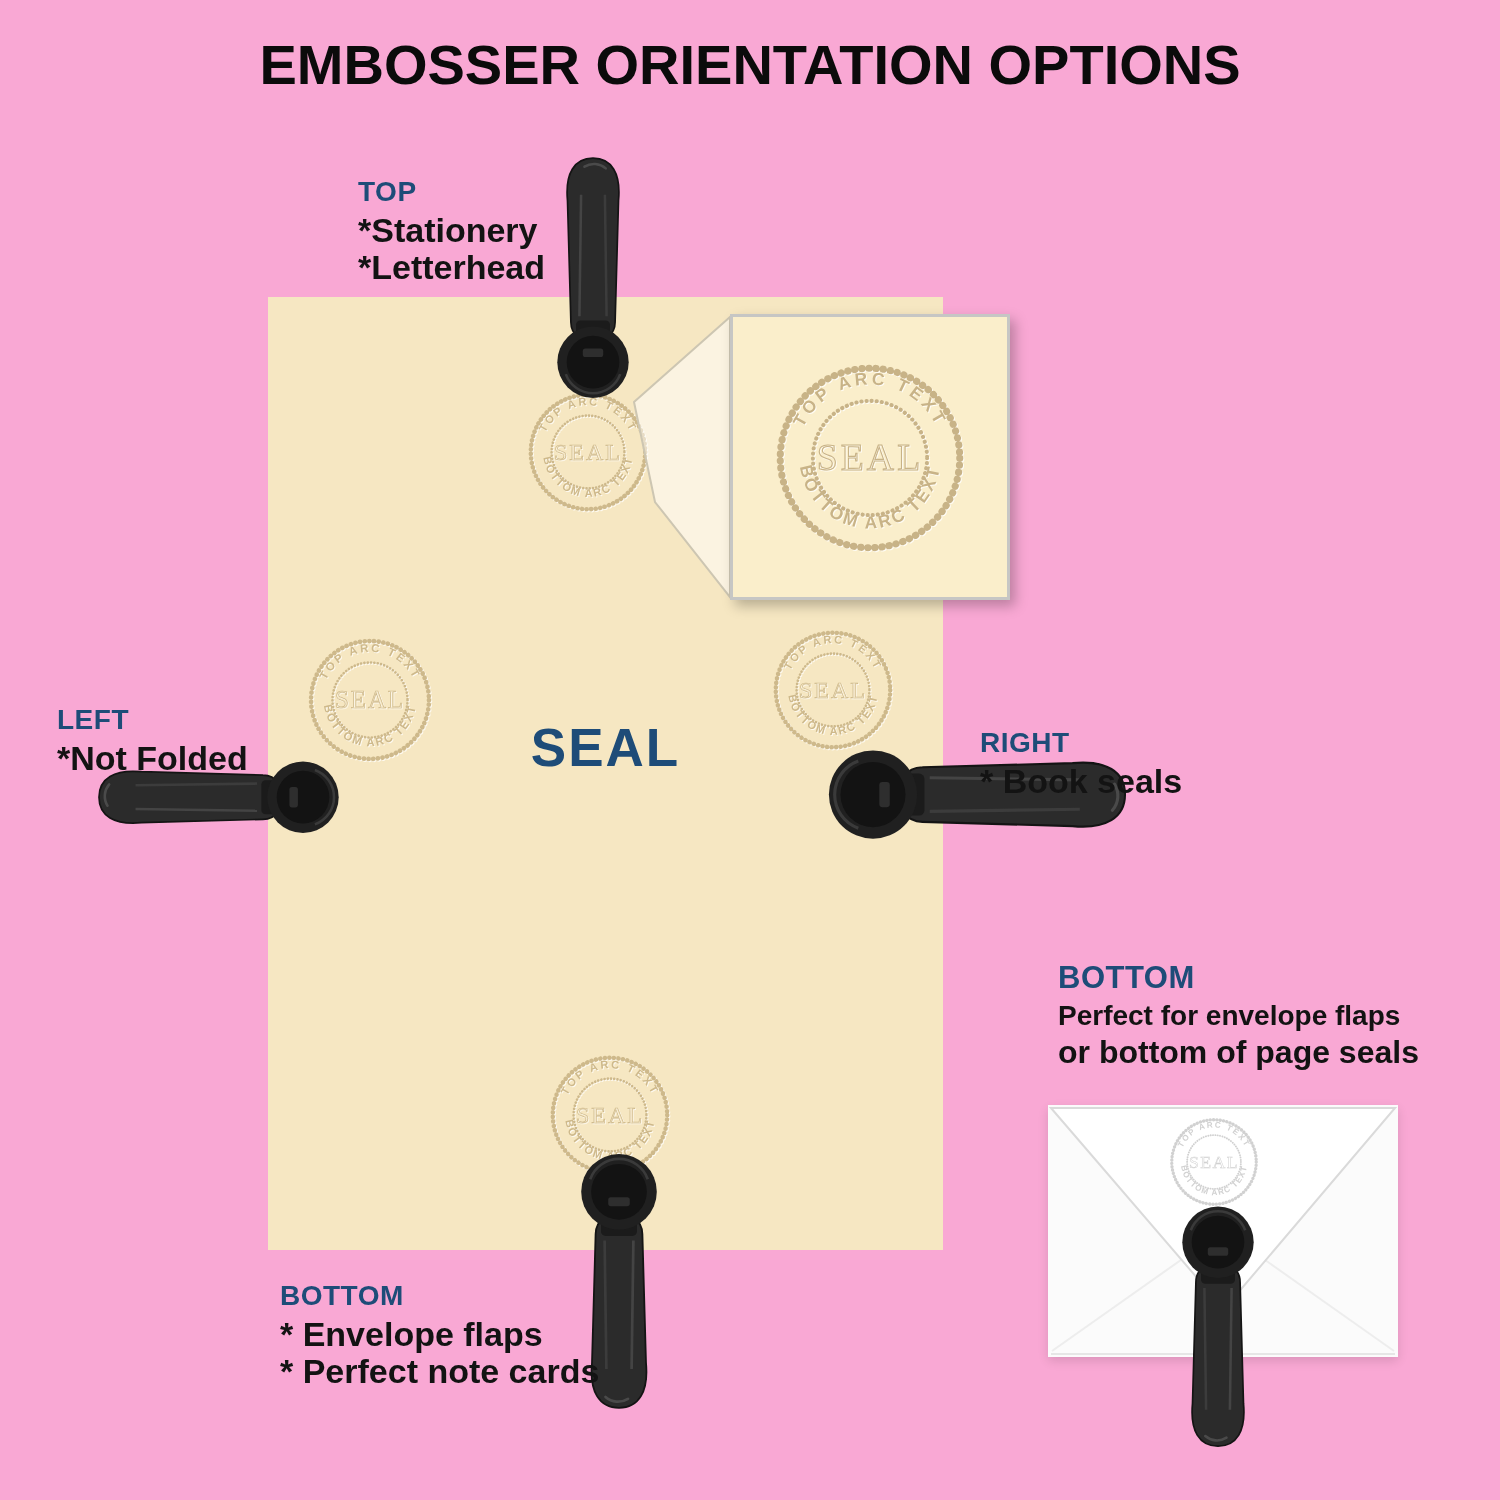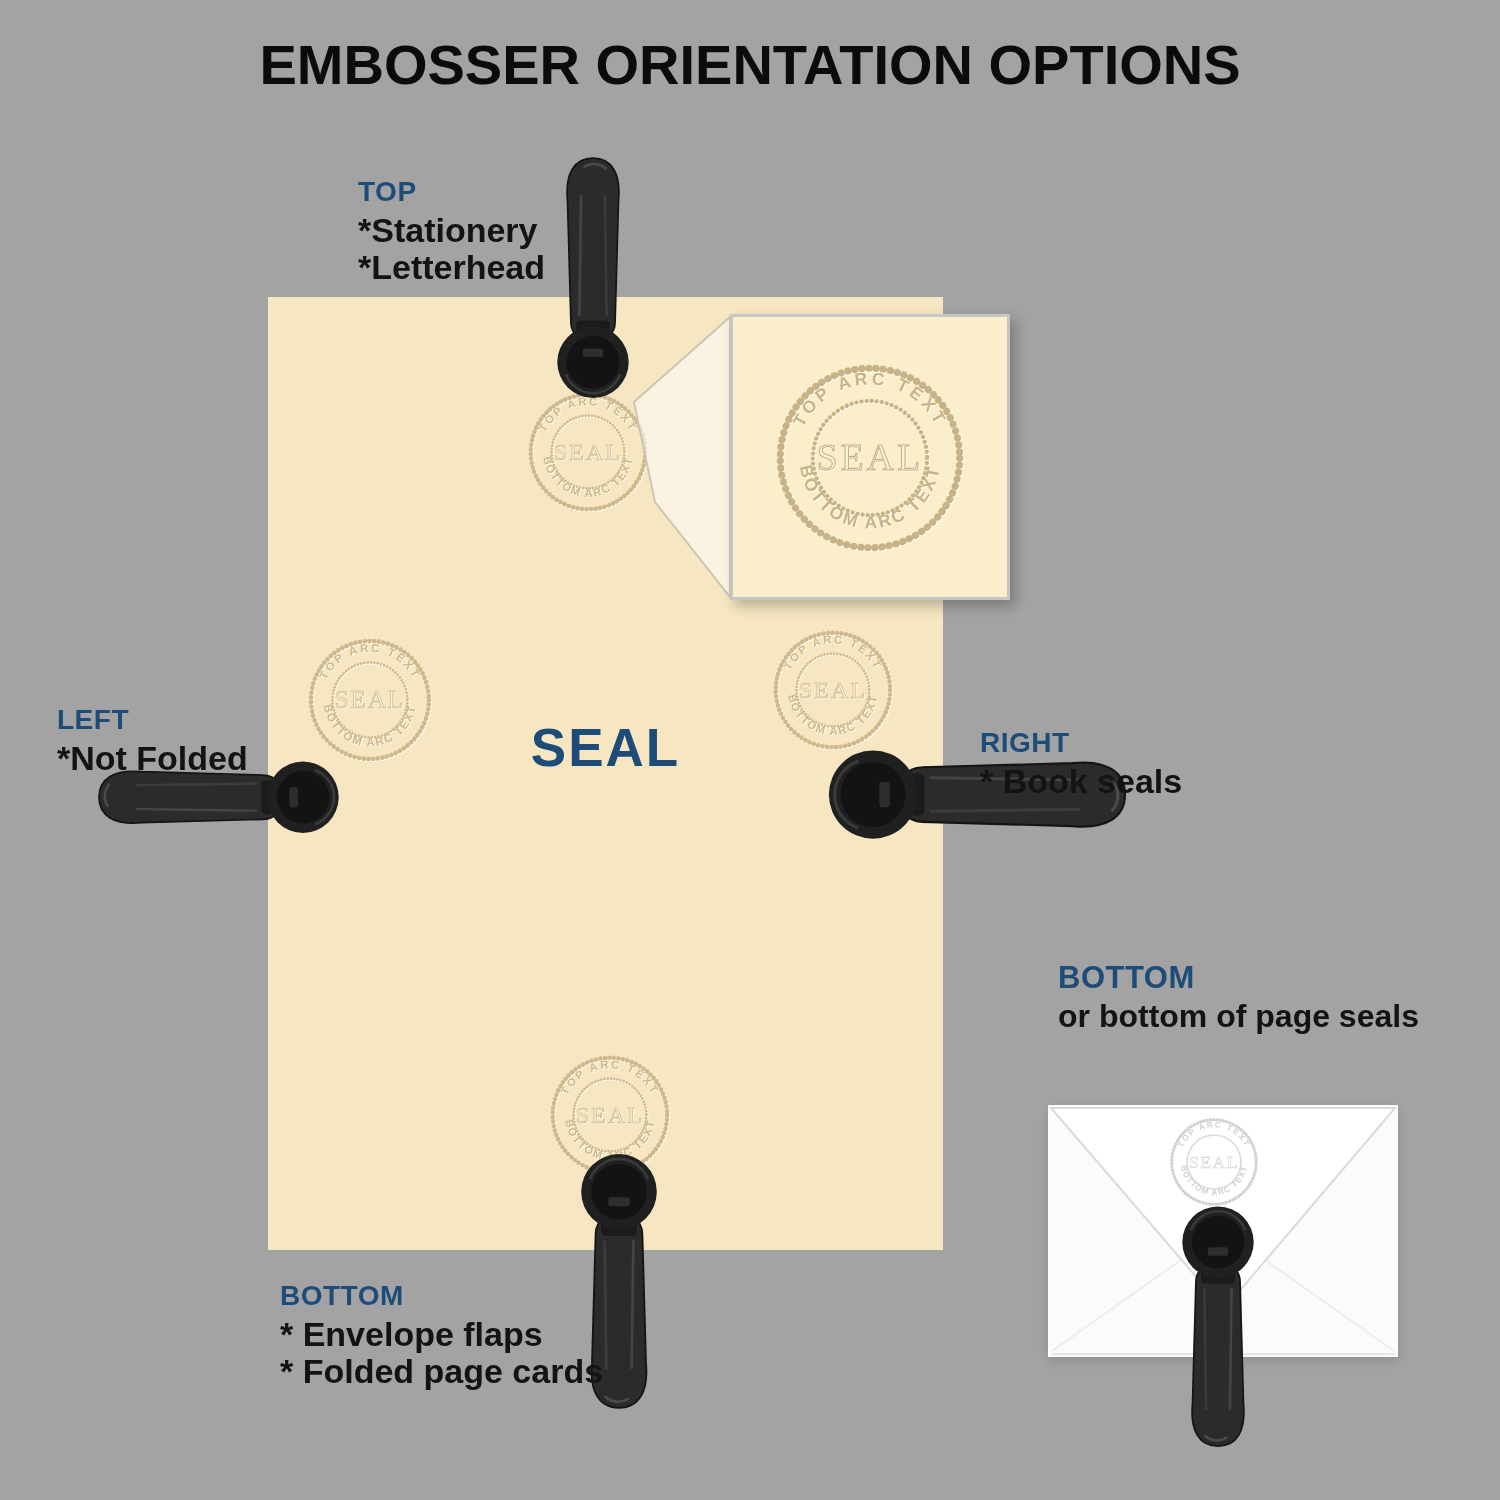--- a/index.html
+++ b/index.html
@@ -1,18 +1,18 @@
 <!DOCTYPE html>
 <html><head>
 <meta charset="utf-8">
 <style>
   html,body{margin:0;padding:0;background:#ffffff;}
   .canvas{
     position:relative; width:1500px; height:1500px; overflow:hidden;
-    background:#a3a3a3;
+    background:#f9a8d4;
     font-family:"Liberation Sans", sans-serif;
   }
   .title{
     position:absolute; left:0; right:0; top:32px;
     text-align:center; font-size:56px; font-weight:800;
     color:#0b0b0b; letter-spacing:0px; margin:0;
   }
   .paper{
     position:absolute; left:268px; top:297px; width:675px; height:953px;
     background:#f6e7c2; z-index:1;
@@ -151,21 +151,22 @@
   </div>
 
   <div class="label" style="left:980px; top:723px;">
     <div class="lbl-heading">RIGHT</div>
     <div class="lbl-item">* Book seals</div>
   </div>
 
   <div class="label" style="left:280px; top:1276px;">
     <div class="lbl-heading">BOTTOM</div>
     <div class="lbl-item">* Envelope flaps</div>
-    <div class="lbl-item">* Folded page cards</div>
+    <div class="lbl-item">* Perfect note cards</div>
   </div>
 
   <div class="label" style="left:1058px; top:958px;">
     <div class="lbl-heading" style="font-size:31px;">BOTTOM</div>
+    <div class="lbl-item" style="font-size:28px; line-height:36px;">Perfect for envelope flaps</div>
     <div class="lbl-item" style="font-size:32px; line-height:36px;">or bottom of page seals</div>
   </div>
 
 </div>
 
 </body></html>

